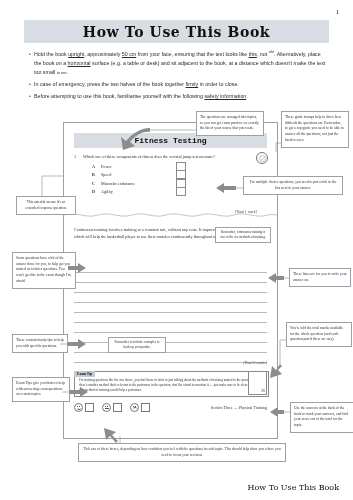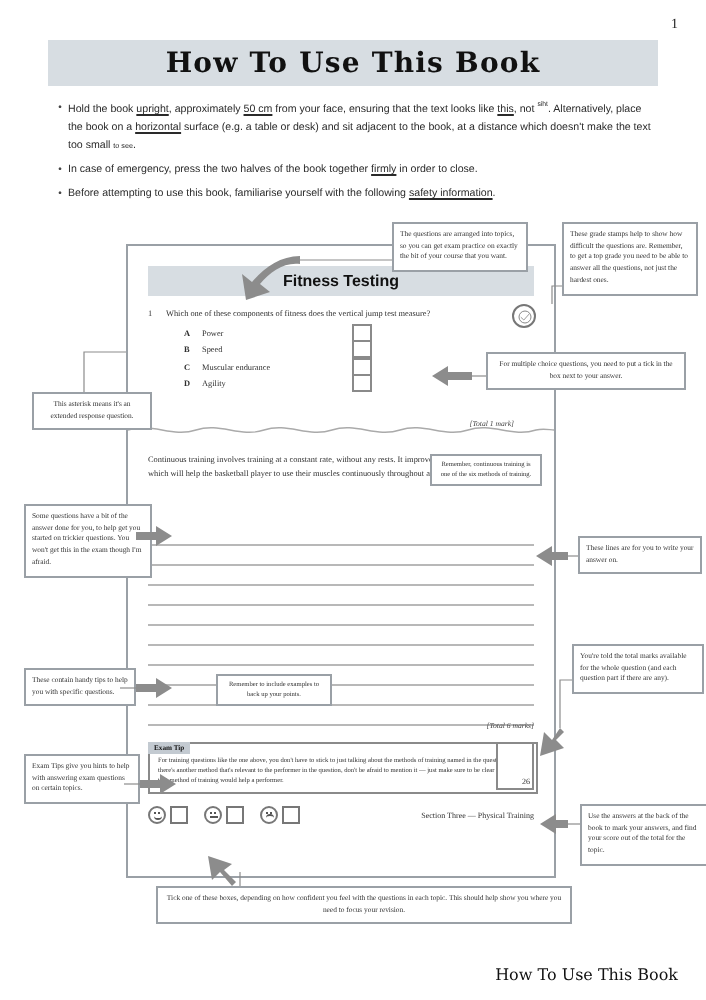--- a/index.html
+++ b/index.html
@@ -57,21 +57,21 @@
     border: 1px solid #9aa0a6;
     box-shadow: 0 0 0 0 #fff;
   }
   .sheet-topic {
     position: absolute; left: 10px; top: 10px;
     width: 193px; height: 15px;
     background: #d7dde2;
     display: flex; align-items: center; justify-content: center;
   }
   .sheet-topic span {
-    font-family: Liberation Sans, sans-serif;
+    font-family: Liberation Mono, monospace;
     font-weight: bold; font-size: 8px; color: #111; text-align: center;
   }
   .q1 {
     position: absolute; left: 10px; top: 31px; width: 193px;
   }
   .q1-head { display: flex; align-items: flex-start; }
   .qnum {
     width: 9px; flex: 0 0 9px;
     font-size: 4.2px; color: #333;
     font-family: "Liberation Serif", serif;

